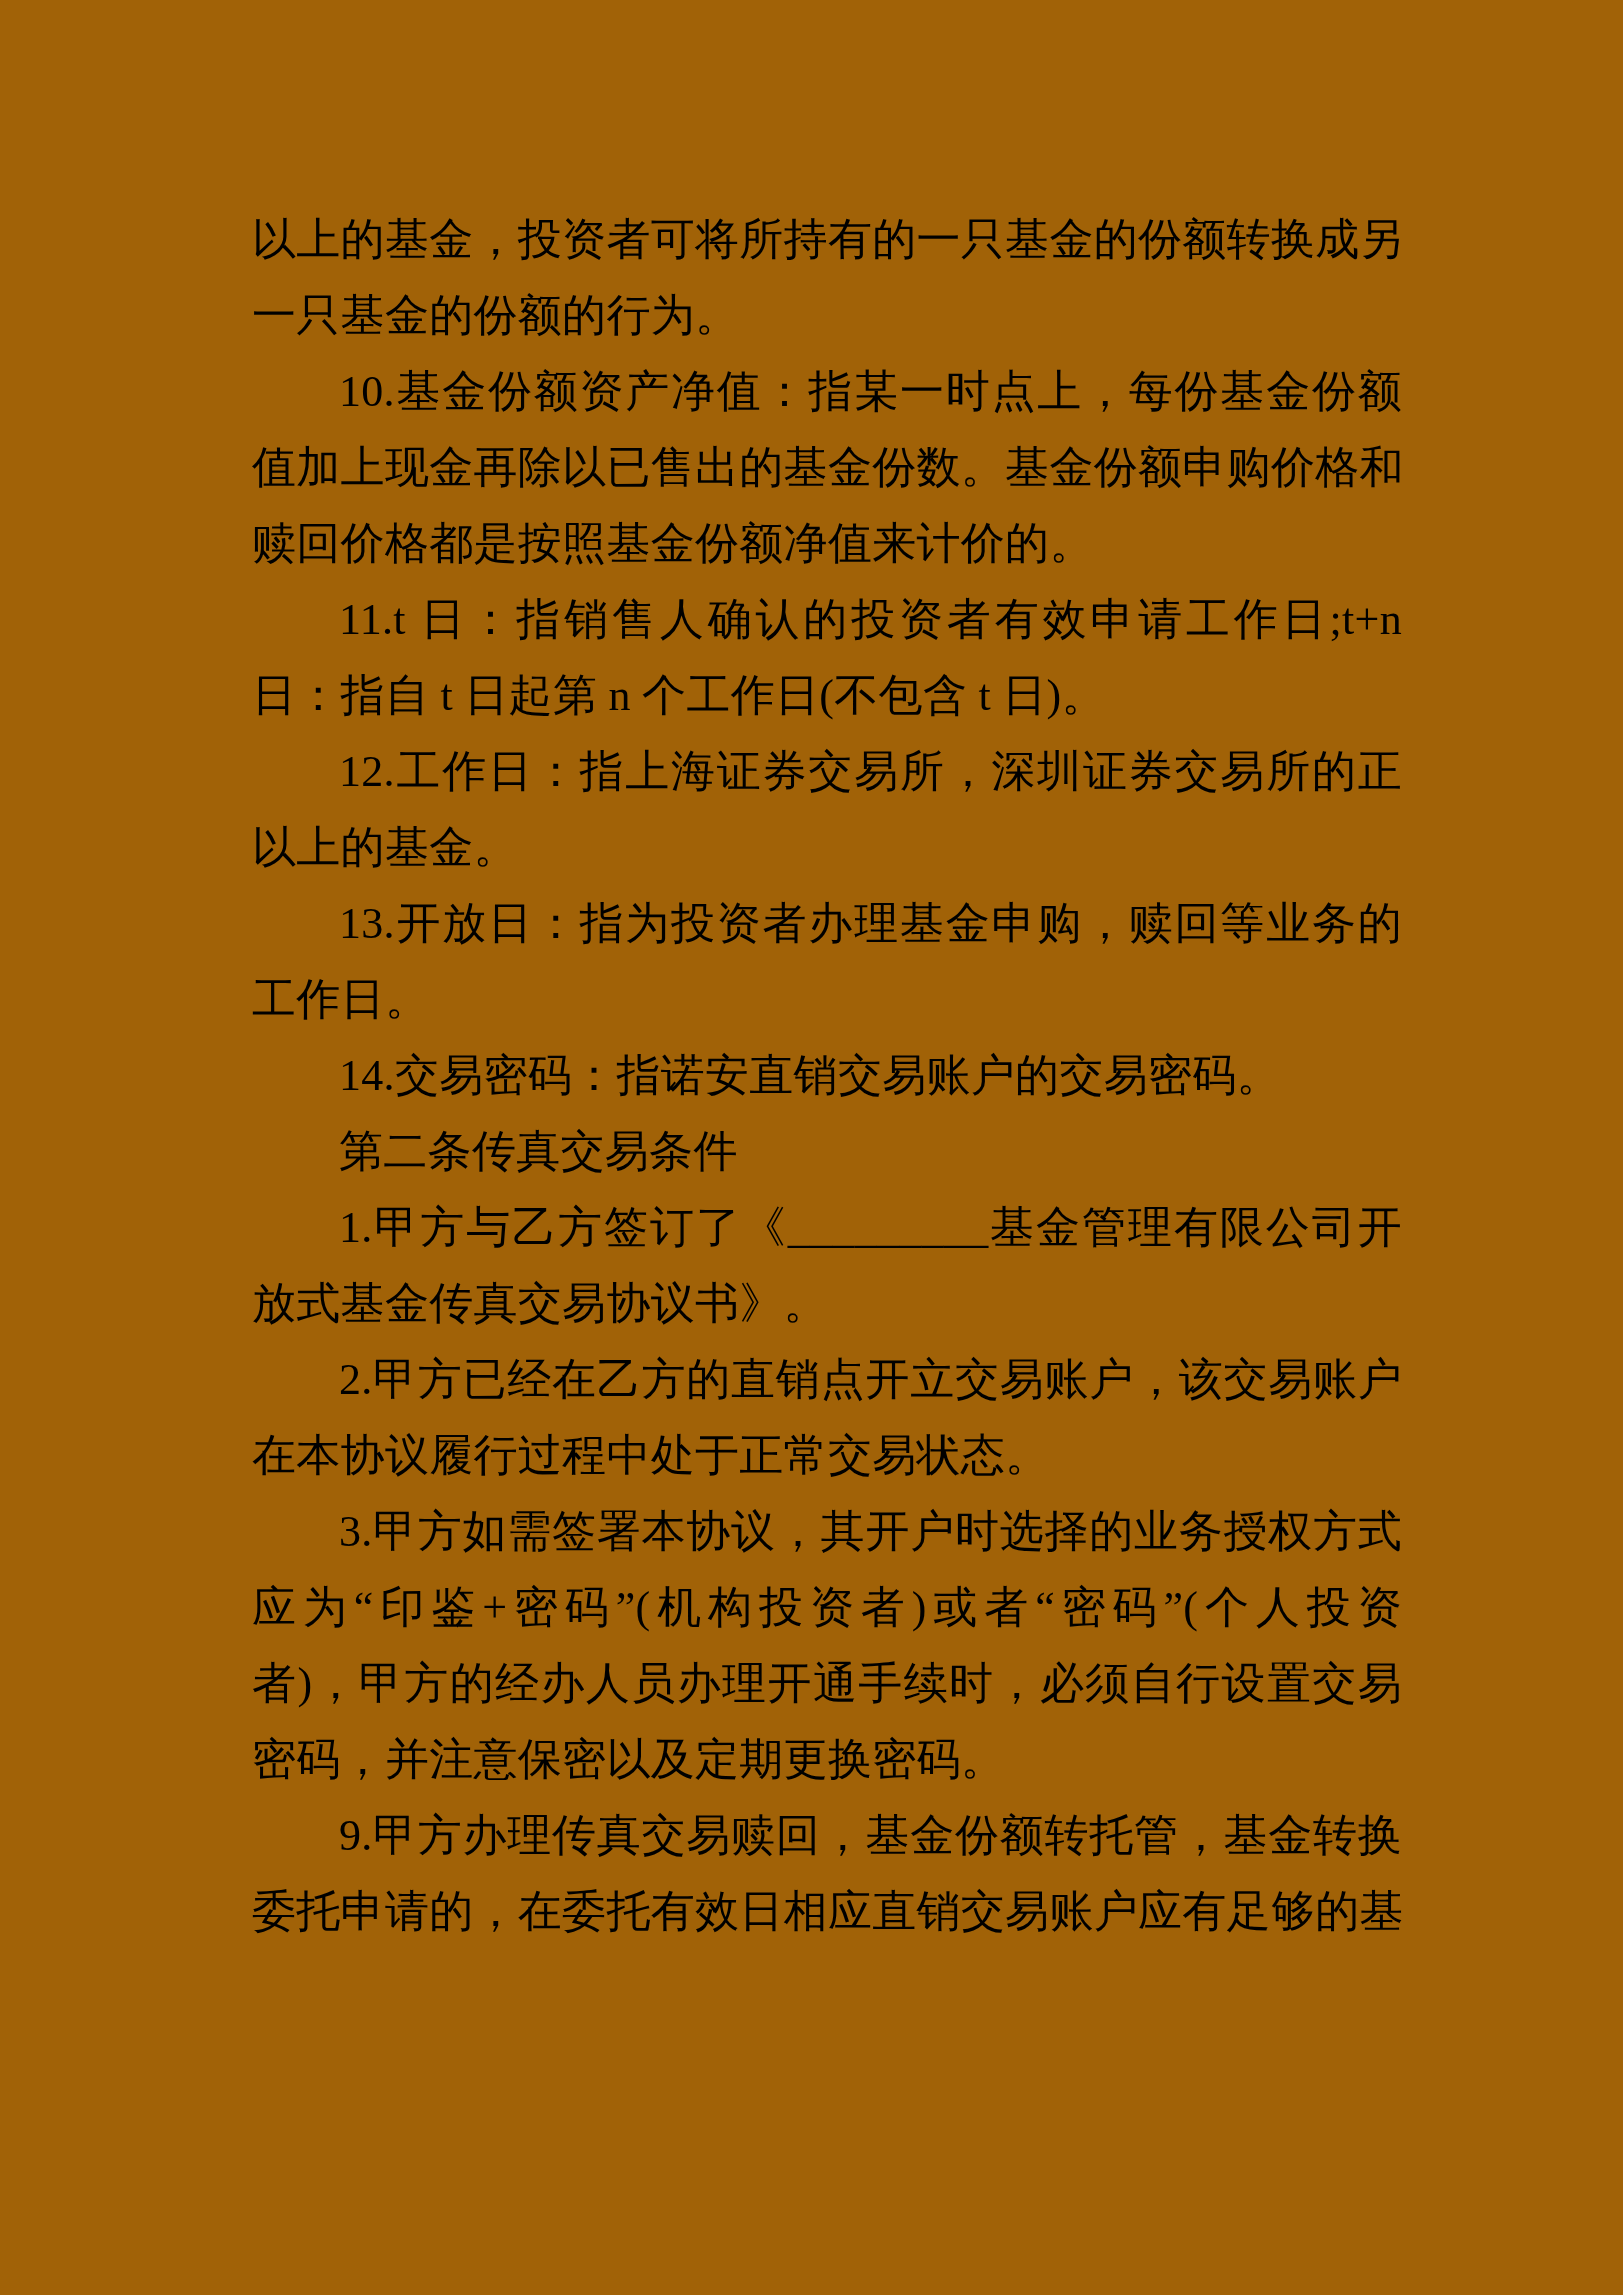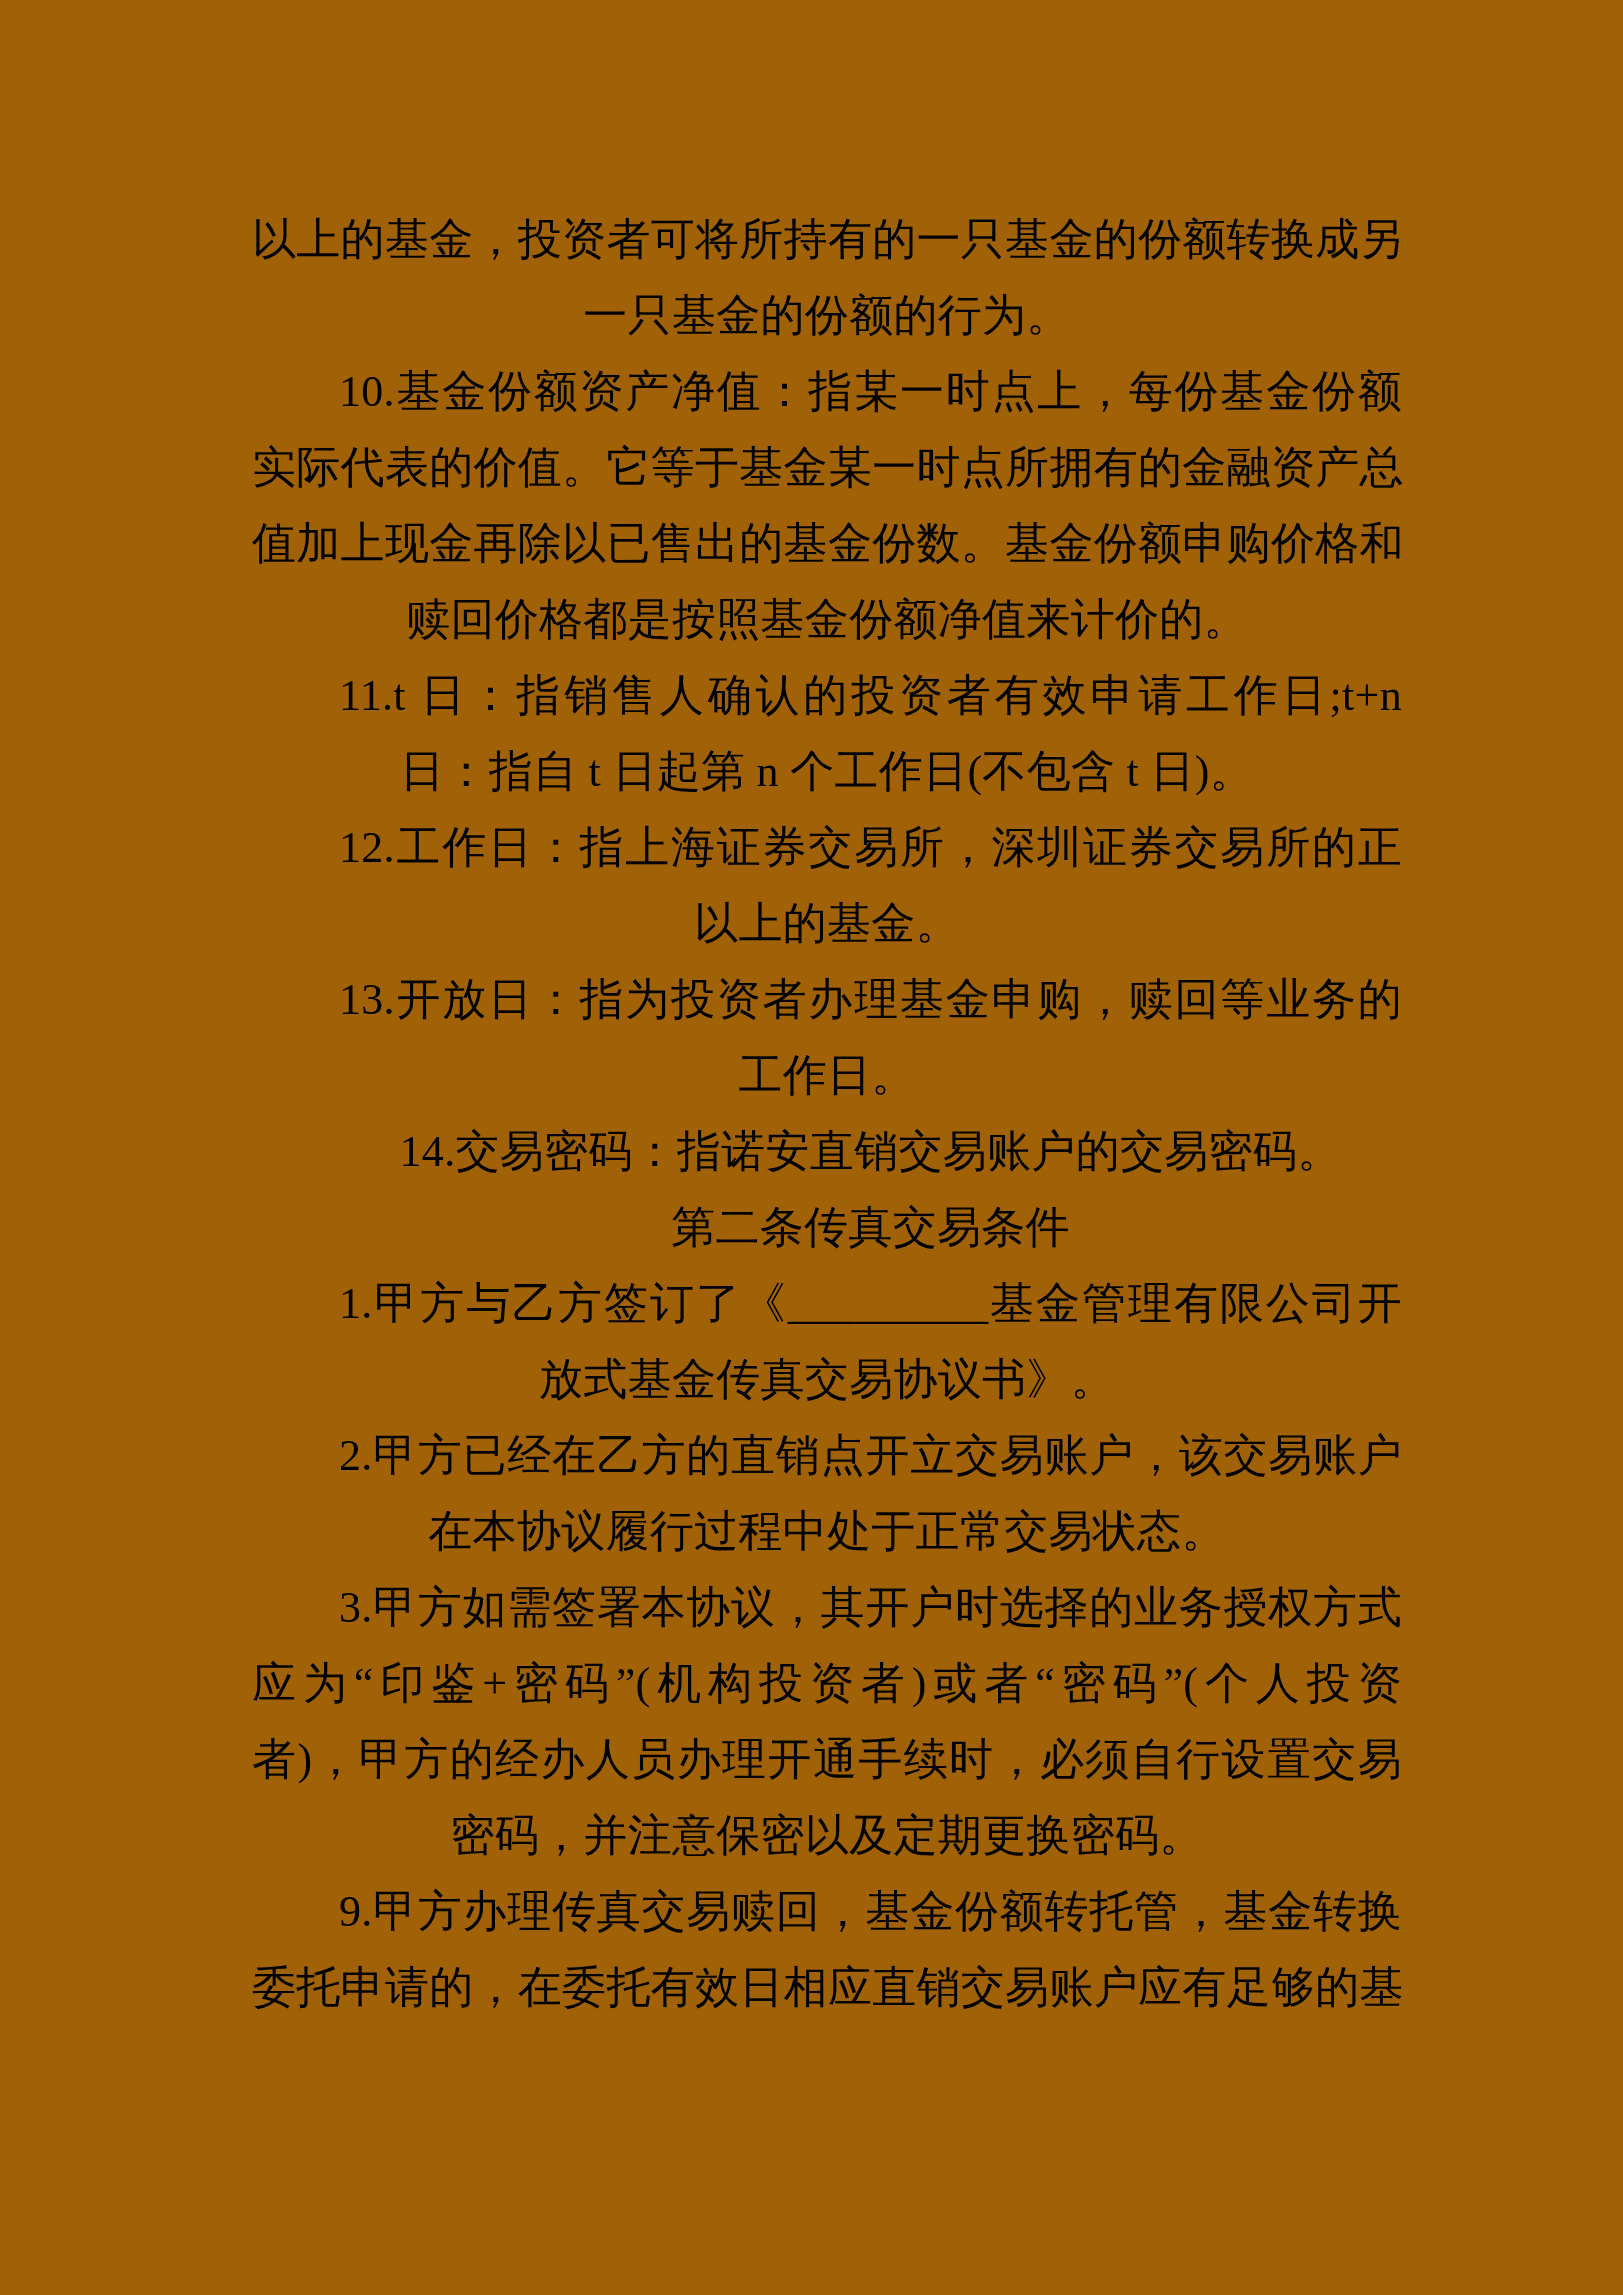--- a/index.html
+++ b/index.html
@@ -24,42 +24,41 @@
     top: 202px;
     width: 1150px;
     color: #000000;
     font-family: "Liberation Serif", "DejaVu Serif", serif;
   }
   .line {
     height: 76px;
     line-height: 76px;
     font-size: 44px;
     white-space: nowrap;
-    text-align: center;
+    text-align: left;
     letter-spacing: 0.3px;
   }
   .line.indent {
     text-indent: 87px;
     font-family: Liberation Serif, serif;
   }
   .line.justify {
     text-align: justify;
     text-align-last: justify;
     text-justify: inter-character;
   }
 </style>
 </head>
 <body>
 
 <div class="page">
   <div class="text-block">
       <div class="line justify">以上的基金，投资者可将所持有的一只基金的份额转换成另</div>
       <div class="line">一只基金的份额的行为。</div>
       <div class="line indent justify">10.基金份额资产净值：指某一时点上，每份基金份额</div>
-      <div class="line justify">实际代表的价值。它等于基金某一时点所拥有的金融资产总</div>
       <div class="line justify">值加上现金再除以已售出的基金份数。基金份额申购价格和</div>
       <div class="line">赎回价格都是按照基金份额净值来计价的。</div>
       <div class="line indent justify">11.t 日：指销售人确认的投资者有效申请工作日;t+n</div>
       <div class="line">日：指自 t 日起第 n 个工作日(不包含 t 日)。</div>
       <div class="line indent justify">12.工作日：指上海证券交易所，深圳证券交易所的正</div>
       <div class="line">以上的基金。</div>
       <div class="line indent justify">13.开放日：指为投资者办理基金申购，赎回等业务的</div>
       <div class="line">工作日。</div>
       <div class="line indent">14.交易密码：指诺安直销交易账户的交易密码。</div>
       <div class="line indent">第二条传真交易条件</div>

